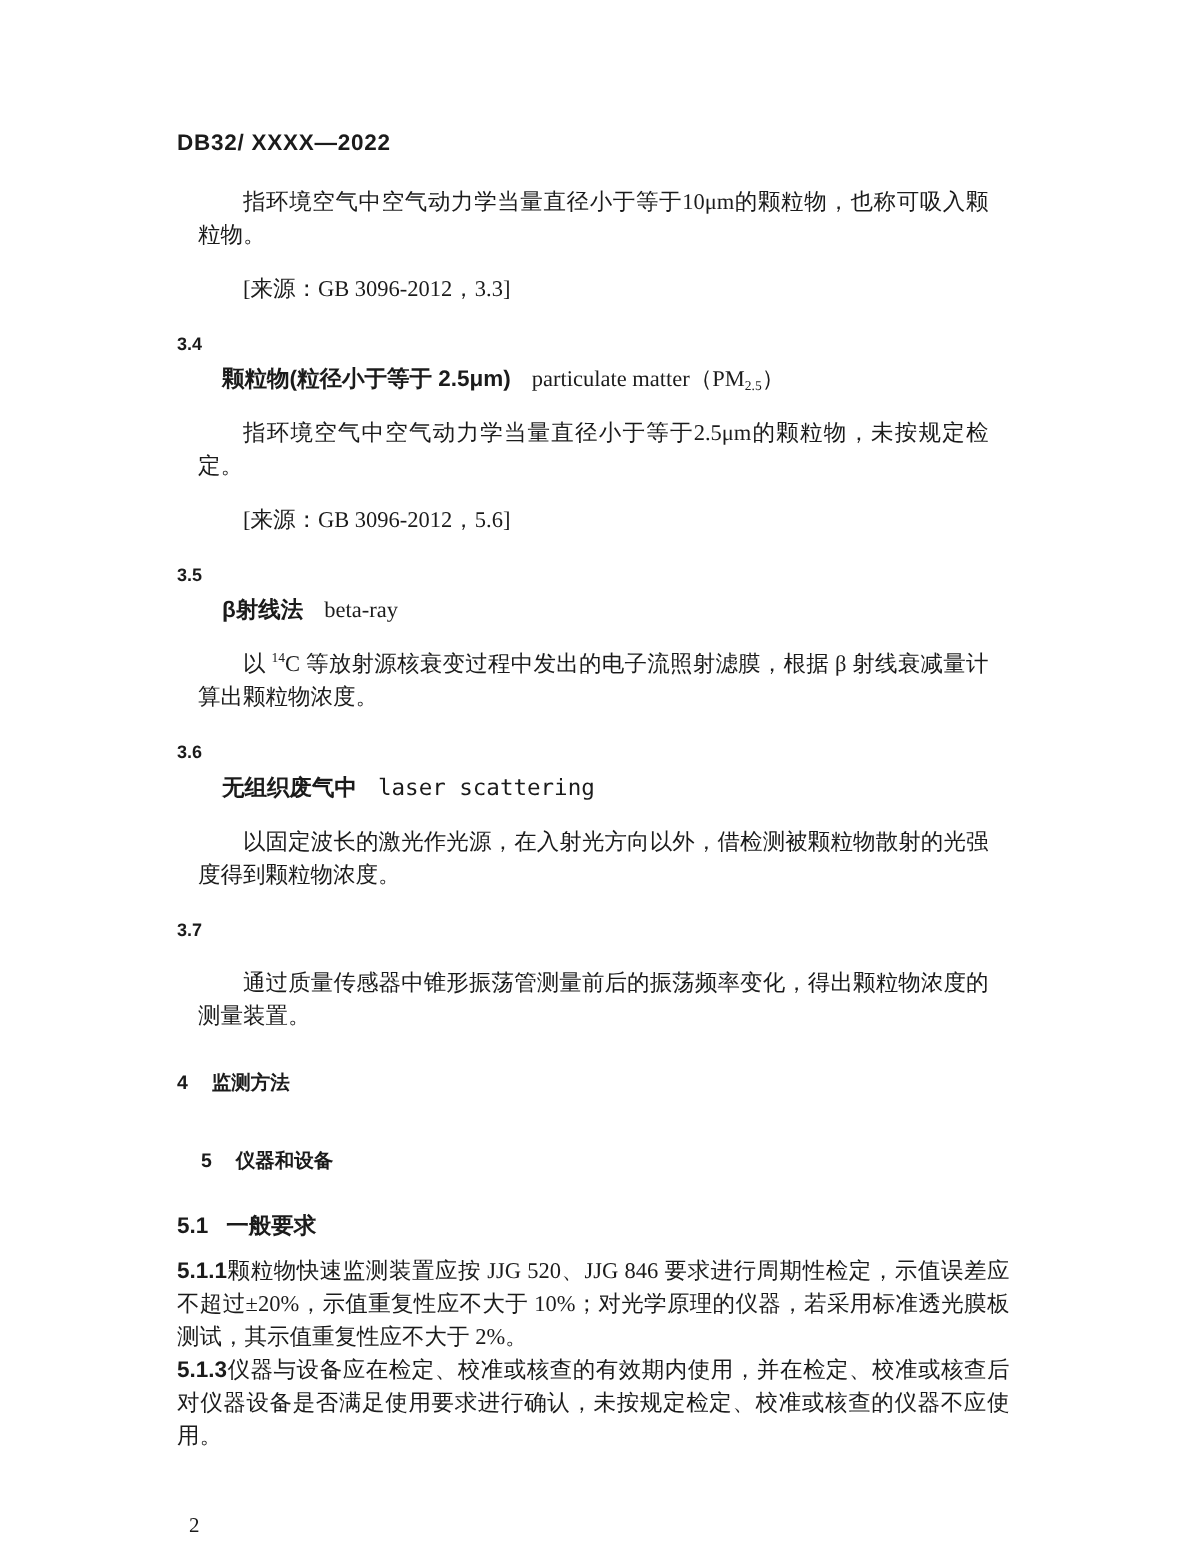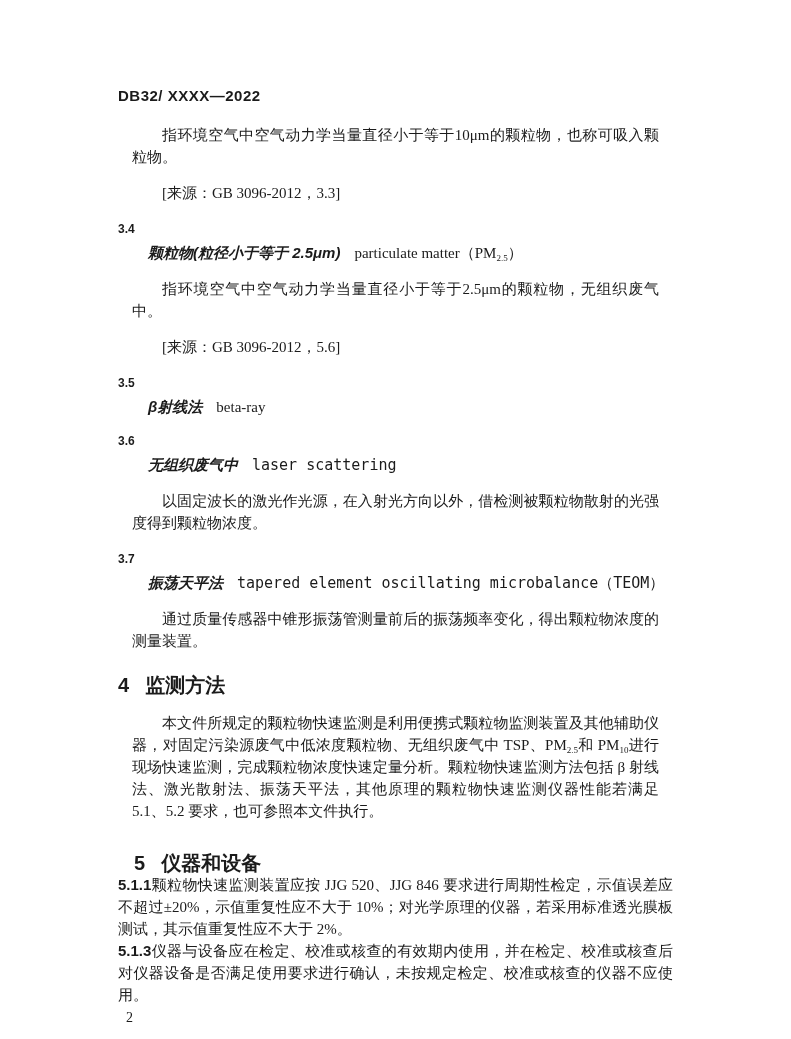--- a/index.html
+++ b/index.html
@@ -37,34 +37,33 @@
     margin: 12px 0 2px 0;
   }
   .term {
     margin: 2px 0 0 0;
     line-height: 22px;
     padding-left: 2em;
   }
   .term-cn {
     font-family: "Liberation Sans", sans-serif;
     font-weight: bold;
-    font-style: italic;
   }
   .term-en-serif {
     font-family: "Liberation Serif", serif;
     margin-left: 14px;
   }
   .term-en-mono {
     font-family: "DejaVu Sans Mono", monospace;
     margin-left: 14px;
   }
   .sec-head {
     font-family: "Liberation Sans", sans-serif;
     font-weight: bold;
-    font-size: 20px;
+    font-size: 13px;
     line-height: 22px;
     margin: 22px 0 16px 0;
   }
   .sec-head .sec-num { margin-right: 16px; }
   .sec-head-5 { margin: 30px 0 0 16px; }
   .sub-head {
     font-family: "Liberation Sans", sans-serif;
     font-weight: bold;
     font-size: 15px;
     line-height: 22px;
@@ -104,38 +103,38 @@
 
 <div class="page">
 
   <div class="doc-code">DB32/ XXXX—2022</div>
 
   <p class="para indent">指环境空气中空气动力学当量直径小于等于10μm的颗粒物，也称可吸入颗粒物。</p>
   <p class="para" style="padding-left:2em;">[来源：GB 3096-2012，3.3]</p>
 
   <div class="clause-num">3.4</div>
   <p class="term"><span class="term-cn">颗粒物(粒径小于等于 2.5μm)</span><span class="term-en-serif"><span>particulate matter（PM</span><sub>2.5</sub><span>）</span></span></p>
-  <p class="para indent">指环境空气中空气动力学当量直径小于等于2.5μm的颗粒物，无组织废气中。</p>
+  <p class="para indent">指环境空气中空气动力学当量直径小于等于2.5μm的颗粒物，未按规定检定。</p>
   <p class="para" style="padding-left:2em;">[来源：GB 3096-2012，5.6]</p>
 
   <div class="clause-num">3.5</div>
   <p class="term"><span class="term-cn">β射线法</span><span class="term-en-serif">beta-ray</span></p>
+  <p class="para indent"><span>以 </span><sup>14</sup><span>C 等放射源核衰变过程中发出的电子流照射滤膜，根据 β 射线衰减量计算出颗粒物浓度。</span></p>
 
   <div class="clause-num">3.6</div>
   <p class="term"><span class="term-cn">无组织废气中</span><span class="term-en-mono">laser scattering</span></p>
   <p class="para indent">以固定波长的激光作光源，在入射光方向以外，借检测被颗粒物散射的光强度得到颗粒物浓度。</p>
 
   <div class="clause-num">3.7</div>
-  <p class="term"><span class="term-cn">振荡天平法</span><span class="term-en-mono">tapered element oscillating microbalance（TEOM）</span></p>
   <p class="para indent">通过质量传感器中锥形振荡管测量前后的振荡频率变化，得出颗粒物浓度的测量装置。</p>
 
   <h2 class="sec-head"><span class="sec-num">4</span><span>监测方法</span></h2>
-  <p class="para indent"><span>本文件所规定的颗粒物快速监测是利用便携式颗粒物监测装置及其他辅助仪器，对固定污染源废气中低浓度颗粒物、无组织废气中 TSP、PM</span><sub>2.5</sub><span>和 PM</span><sub>10</sub><span>进行现场快速监测，完成颗粒物浓度快速定量分析。颗粒物快速监测方法包括 β 射线法、激光散射法、振荡天平法，其他原理的颗粒物快速监测仪器性能若满足 5.1、5.2 要求，也可参照本文件执行。</span></p>
 
   <h2 class="sec-head sec-head-5"><span class="sec-num">5</span><span>仪器和设备</span></h2>
 
+  <h3 class="sub-head"><span class="sub-num">5.1</span><span>一般要求</span></h3>
 
   <p class="clause-para"><span class="clause-no">5.1.1</span><span>颗粒物快速监测装置应按 JJG 520、JJG 846 要求进行周期性检定，示值误差应不超过±20%，示值重复性应不大于 10%；对光学原理的仪器，若采用标准透光膜板测试，其示值重复性应不大于 2%。</span></p>
   <p class="clause-para"><span class="clause-no">5.1.3</span><span>仪器与设备应在检定、校准或核查的有效期内使用，并在检定、校准或核查后对仪器设备是否满足使用要求进行确认，未按规定检定、校准或核查的仪器不应使用。</span></p>
 
   <span class="page-number">2</span>
 
 </div>
 
 </body></html>

